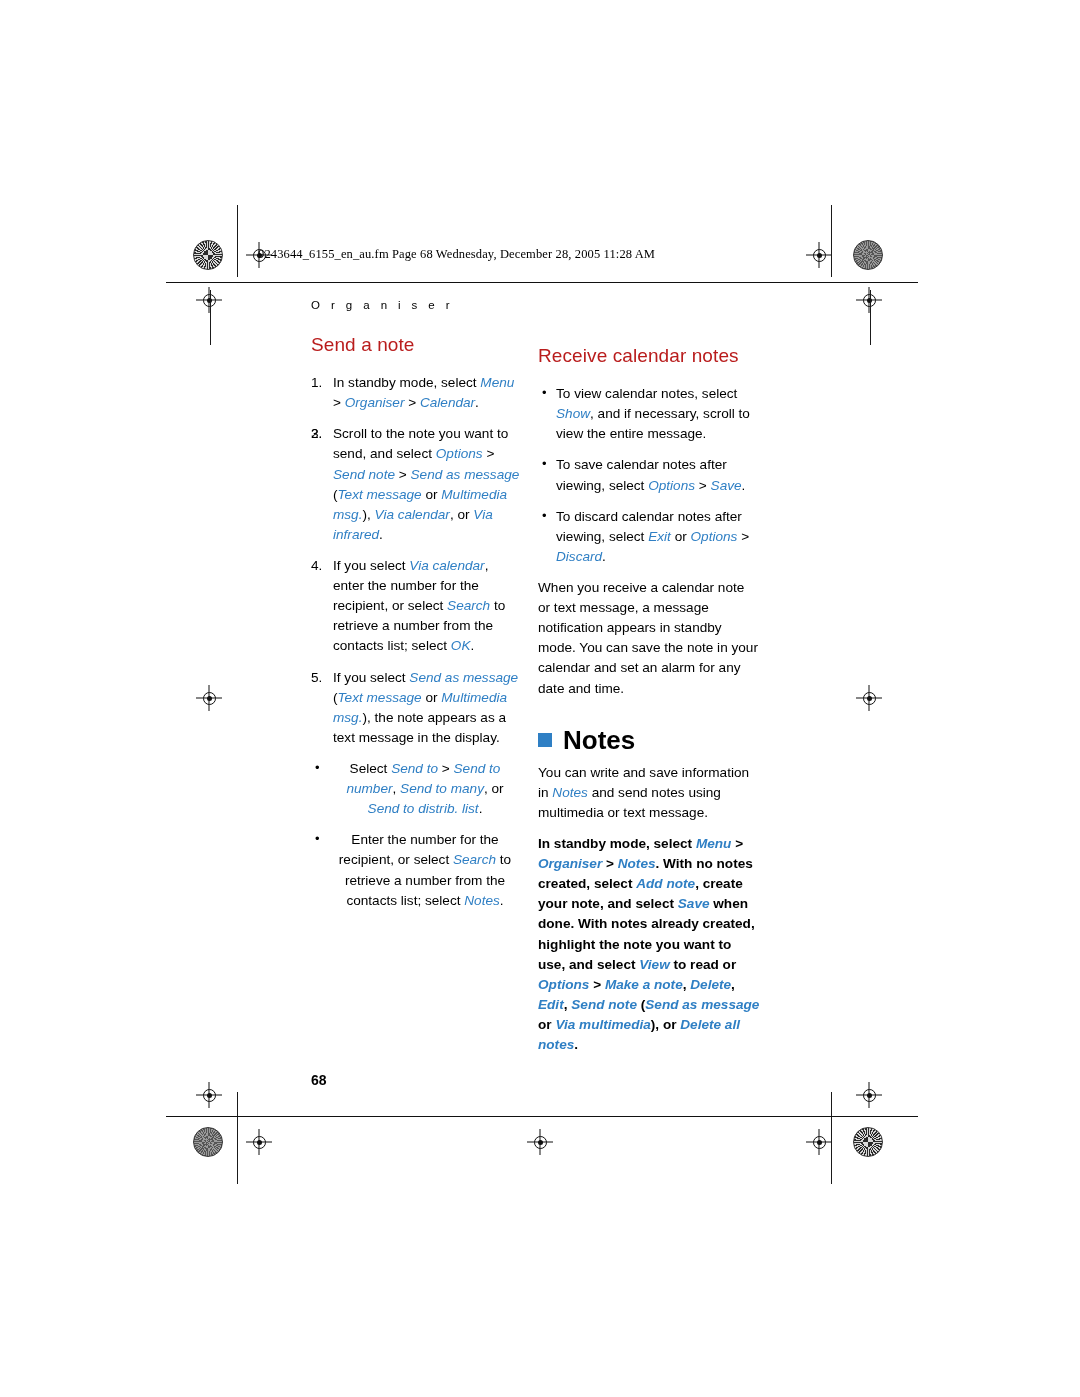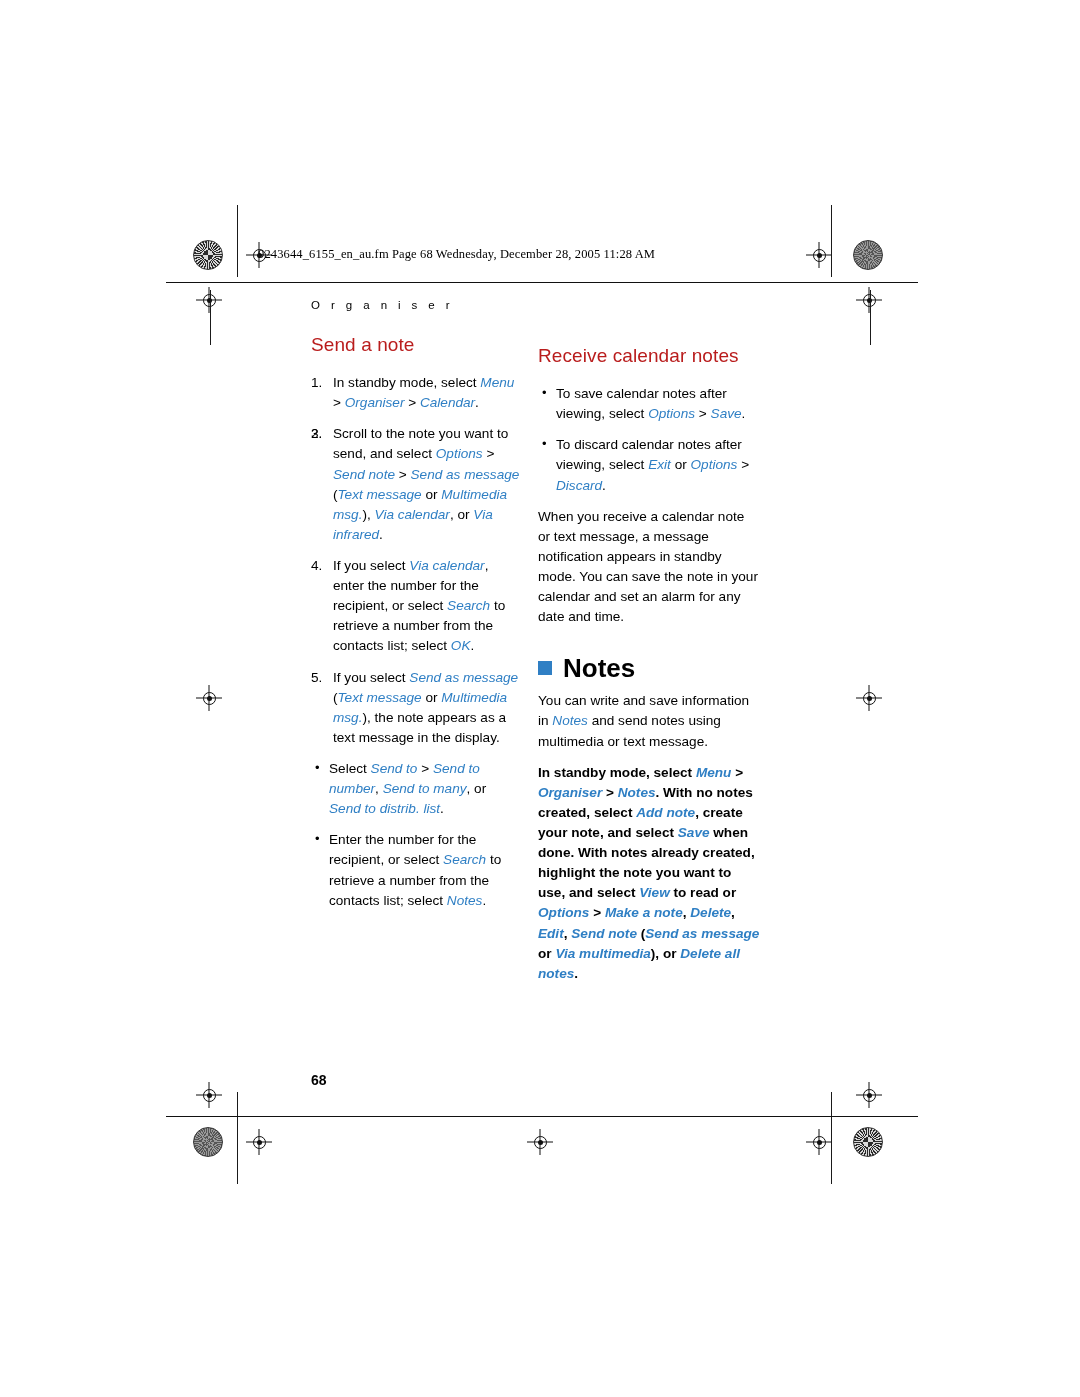--- a/index.html
+++ b/index.html
@@ -176,21 +176,21 @@
     margin-bottom: 11px;
   }
   ul.bullets > li::before {
     content: "\2022";
     position: absolute;
     left: 4px;
     top: -1px;
     font-size: 13px;
   }
   .sub-bullets { margin-top: 11px; }
-  .sub-bullets > li { margin-bottom: 11px; }
+  .sub-bullets > li { margin-bottom: 11px; text-align: center; }
 
   p.para { margin: 0 0 11px 0; }
   p.para:last-child { margin-bottom: 0; font-weight: bold; }
 
   i.ui {
     color: #2f7fc4;
     font-style: italic;
   }
   .gt { font-style: normal; }
 </style>
@@ -289,20 +289,23 @@
       </li>
     </ul>
   </div>
 
   <div class="col col-right">
     <h2 class="head second">Receive calendar notes</h2>
 
 
     <ul class="bullets">
       <li>
+        <span>To view calendar notes, select <i class="ui">Show</i>, and if necessary, scroll to view the entire message.</span>
+      </li>
+      <li>
         <span>To save calendar notes after viewing, select <i class="ui">Options</i> <span class="gt">&gt;</span> <i class="ui">Save</i>.</span>
       </li>
       <li>
         <span>To discard calendar notes after viewing, select <i class="ui">Exit</i> or <i class="ui">Options</i> <span class="gt">&gt;</span> <i class="ui">Discard</i>.</span>
       </li>
     </ul>
 
     <p class="para">When you receive a calendar note or text message, a message notification appears in standby mode. You can save the note in your calendar and set an alarm for any date and time.</p>
 
     <div class="notes-head">

